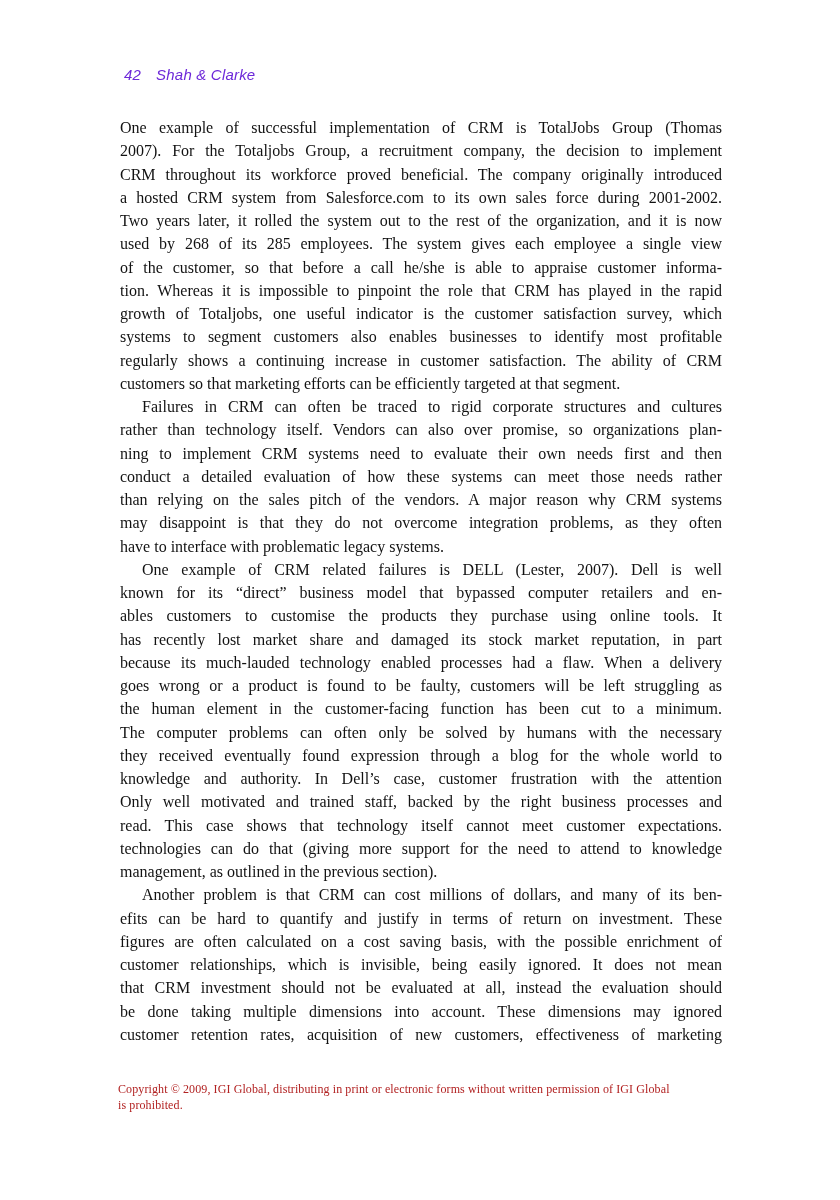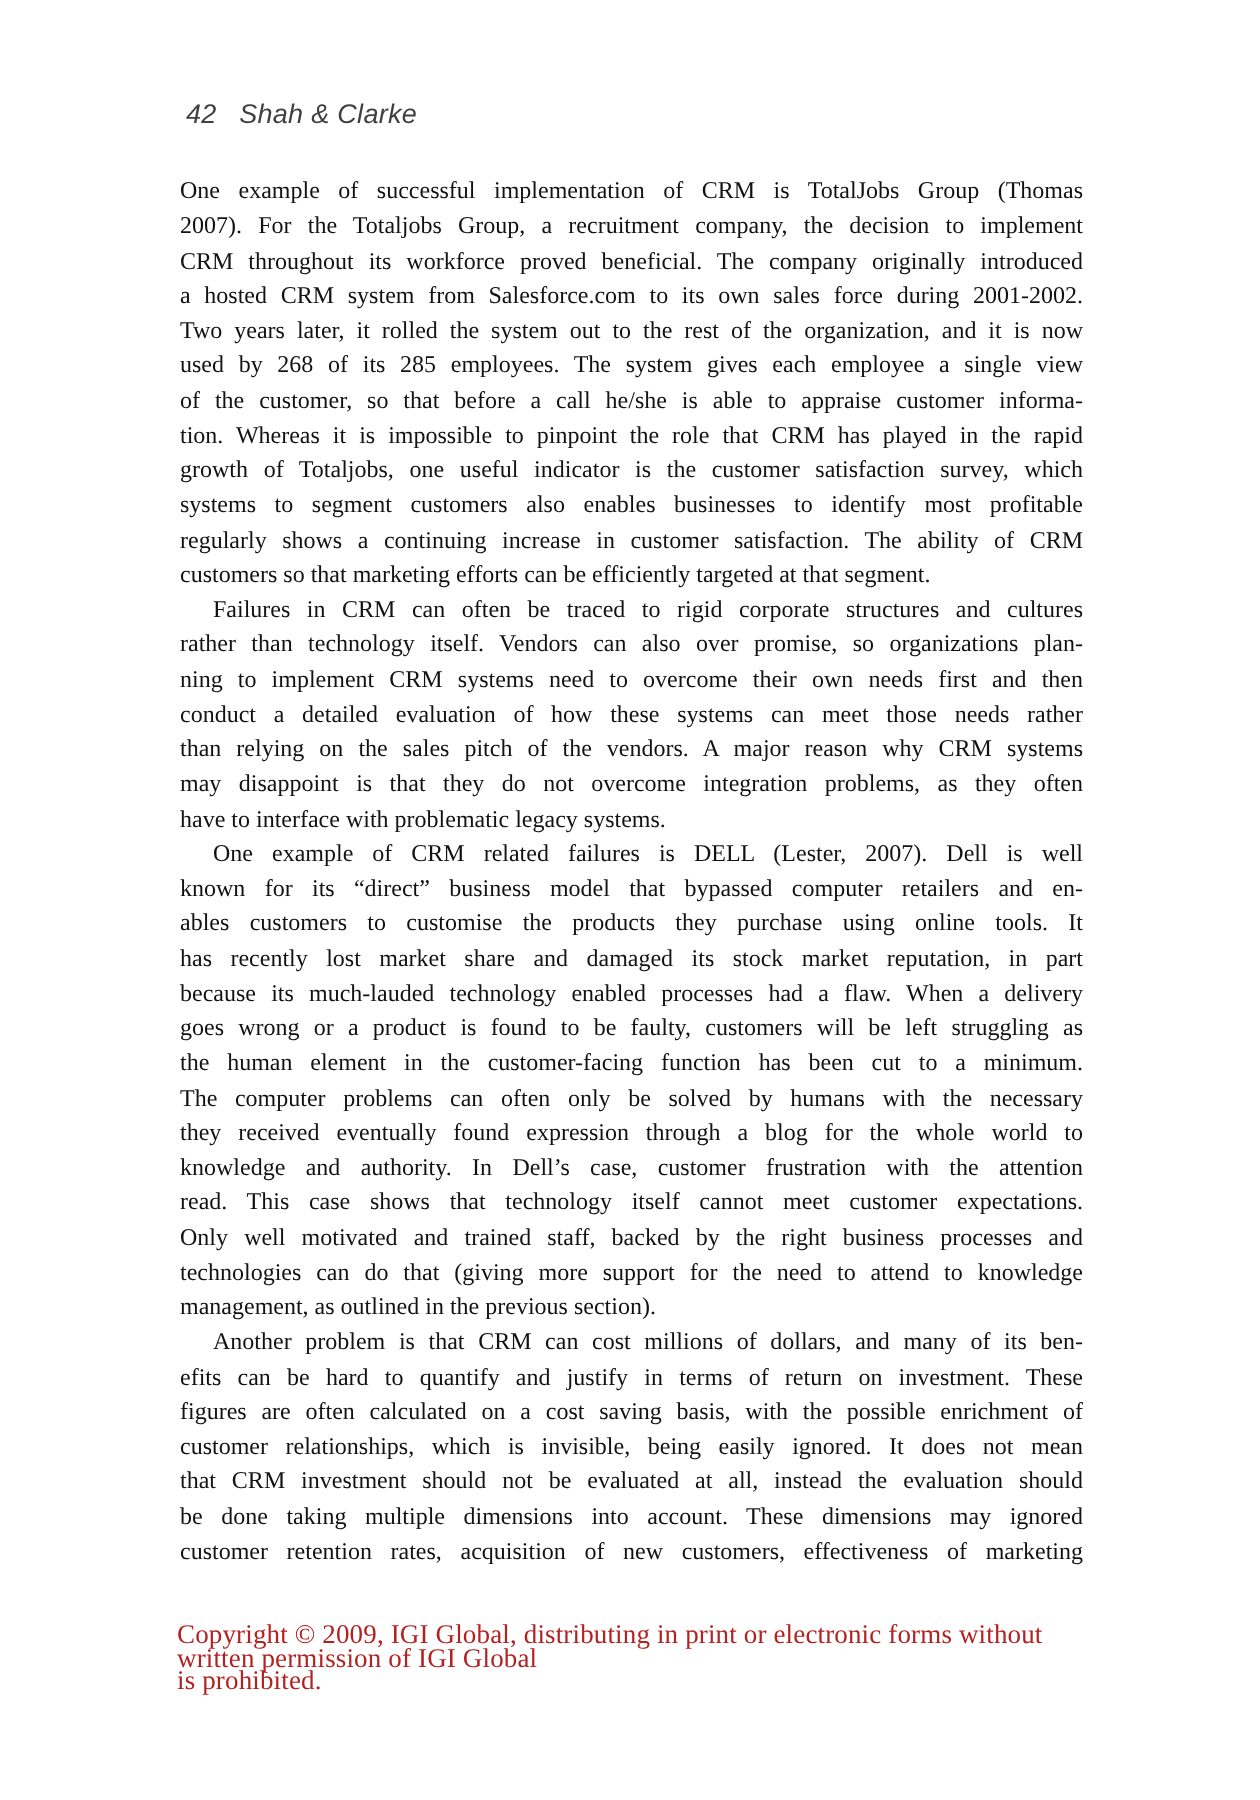--- a/index.html
+++ b/index.html
@@ -14,22 +14,22 @@
     background: #ffffff;
     overflow: hidden;
     font-family: "Liberation Serif", serif;
   }
   .page-header {
     position: absolute;
     left: 124px;
     top: 66px;
     font-family: "Liberation Sans", sans-serif;
     font-style: italic;
-    font-size: 18px;
-    color: #404040;
+    font-size: 15px;
+    color: #6d28d9;
     letter-spacing: 0.2px;
   }
   .page-header .page-number {
     margin-right: 15px;
   }
   .body-text {
     position: absolute;
     left: 120px;
     top: 116px;
     width: 602px;
@@ -48,21 +48,21 @@
     text-align-last: left;
   }
   .line.indent {
     text-indent: 22px;
   }
   .copyright-notice {
     position: absolute;
     left: 118px;
     top: 1082px;
     width: 614px;
-    font-size: 18px;
+    font-size: 12px;
     line-height: 15.5px;
     letter-spacing: 0.1px;
   }
 </style>
 </head>
 <body>
 
 <div class="page">
 
   <header class="page-header">
@@ -80,39 +80,39 @@
         <div class="line">of the customer, so that before a call he/she is able to appraise customer informa-</div>
         <div class="line">tion. Whereas it is impossible to pinpoint the role that CRM has played in the rapid</div>
         <div class="line">growth of Totaljobs, one useful indicator is the customer satisfaction survey, which</div>
         <div class="line">systems to segment customers also enables businesses to identify most profitable</div>
         <div class="line">regularly shows a continuing increase in customer satisfaction. The ability of CRM</div>
         <div class="line no-just">customers so that marketing efforts can be efficiently targeted at that segment.</div>
       </div>
       <div>
         <div class="line indent">Failures in CRM can often be traced to rigid corporate structures and cultures</div>
         <div class="line">rather than technology itself. Vendors can also over promise, so organizations plan-</div>
-        <div class="line">ning to implement CRM systems need to overcome their own needs first and then</div>
+        <div class="line">ning to implement CRM systems need to evaluate their own needs first and then</div>
         <div class="line">conduct a detailed evaluation of how these systems can meet those needs rather</div>
         <div class="line">than relying on the sales pitch of the vendors. A major reason why CRM systems</div>
         <div class="line">may disappoint is that they do not overcome integration problems, as they often</div>
         <div class="line no-just">have to interface with problematic legacy systems.</div>
       </div>
       <div>
         <div class="line indent">One example of CRM related failures is DELL (Lester, 2007). Dell is well</div>
         <div class="line">known for its “direct” business model that bypassed computer retailers and en-</div>
         <div class="line">ables customers to customise the products they purchase using online tools. It</div>
         <div class="line">has recently lost market share and damaged its stock market reputation, in part</div>
         <div class="line">because its much-lauded technology enabled processes had a flaw. When a delivery</div>
         <div class="line">goes wrong or a product is found to be faulty, customers will be left struggling as</div>
         <div class="line">the human element in the customer-facing function has been cut to a minimum.</div>
         <div class="line">The computer problems can often only be solved by humans with the necessary</div>
         <div class="line">they received eventually found expression through a blog for the whole world to</div>
         <div class="line">knowledge and authority. In Dell’s case, customer frustration with the attention</div>
+        <div class="line">Only well motivated and trained staff, backed by the right business processes and</div>
         <div class="line">read. This case shows that technology itself cannot meet customer expectations.</div>
-        <div class="line">Only well motivated and trained staff, backed by the right business processes and</div>
         <div class="line">technologies can do that (giving more support for the need to attend to knowledge</div>
         <div class="line no-just">management, as outlined in the previous section).</div>
       </div>
       <div>
         <div class="line indent">Another problem is that CRM can cost millions of dollars, and many of its ben-</div>
         <div class="line">efits can be hard to quantify and justify in terms of return on investment. These</div>
         <div class="line">figures are often calculated on a cost saving basis, with the possible enrichment of</div>
         <div class="line">customer relationships, which is invisible, being easily ignored. It does not mean</div>
         <div class="line">that CRM investment should not be evaluated at all, instead the evaluation should</div>
         <div class="line">be done taking multiple dimensions into account. These dimensions may ignored</div>

